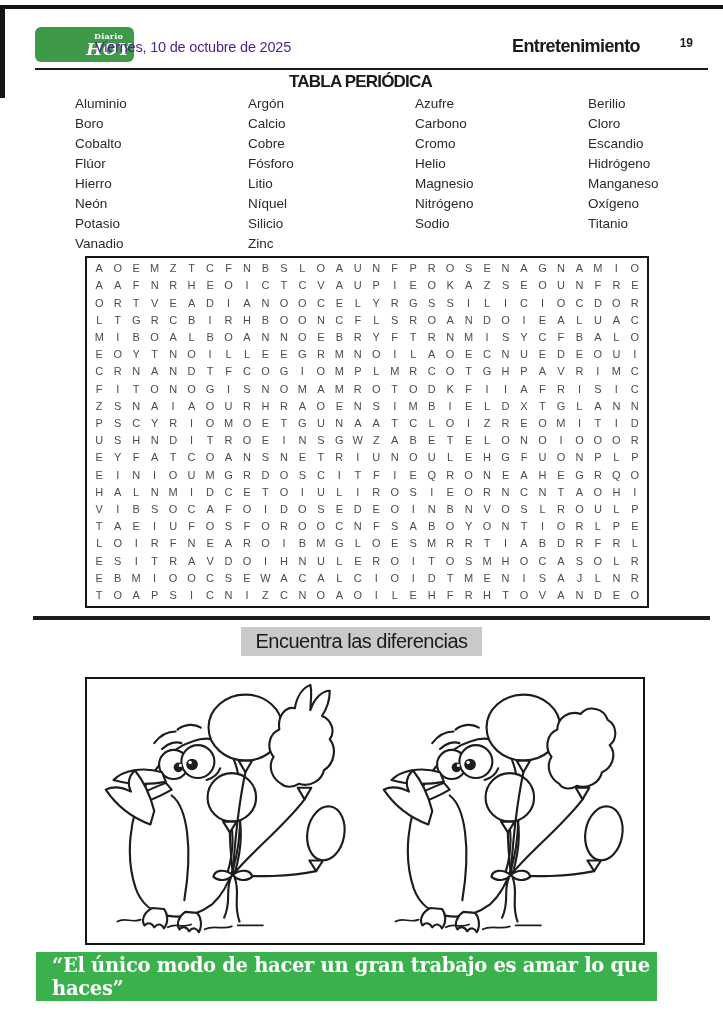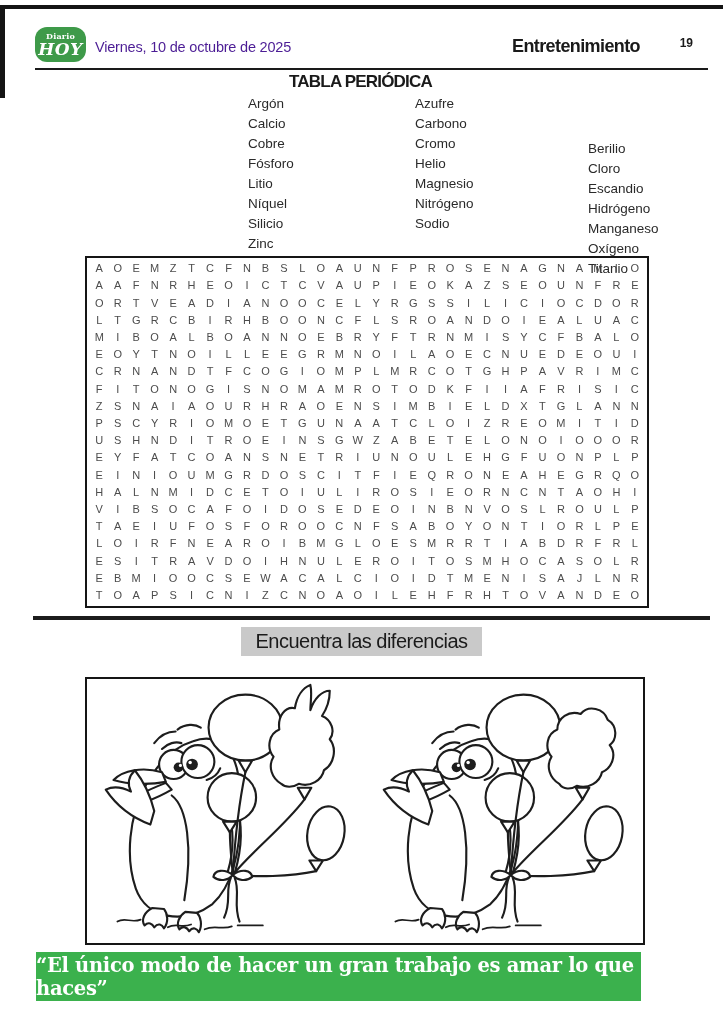--- a/index.html
+++ b/index.html
@@ -2,71 +2,81 @@
 <html><head>
 <meta charset="utf-8">
 <style>
   html,body{margin:0;padding:0;background:#fff;}
   .page{position:relative;width:723px;height:1024px;background:#fff;overflow:hidden;
         font-family:"Liberation Sans",sans-serif;color:#1a1a1a;}
   
   .top-bar{position:absolute;left:0;top:5px;width:723px;height:4px;background:#141414;}
   .left-bar{position:absolute;left:0;top:5px;width:5px;height:93px;background:#141414;}
   
-  .logo{position:absolute;left:35px;top:27px;width:51px;height:35px;border-radius:12px;
+  .logo{position:absolute;left:35px;top:27px;width:51px;height:35px;border-radius:6px;
         display:flex;flex-direction:column;align-items:center;justify-content:center;
-        font-family:"DejaVu Serif",serif;color:#fff;}
+        font-family:"DejaVu Serif",serif;color:#fff;padding-left:48px;}
   .logo-top{font-size:8px;font-weight:bold;line-height:8px;letter-spacing:.2px;}
   .logo-main{font-size:17px;font-weight:bold;line-height:18px;letter-spacing:.5px;font-style:italic;}
   .date{position:absolute;left:95px;top:39px;font-size:14.5px;letter-spacing:-0.2px;color:#4c1d95;}
   .section{position:absolute;right:83px;top:36px;font-size:18px;font-weight:bold;letter-spacing:-0.6px;}
   .pagenum{position:absolute;right:30px;top:36px;font-size:12px;font-weight:bold;}
   .header-rule{position:absolute;left:35px;top:68px;width:673px;height:2px;background:#1a1a1a;}
   .ws-title{position:absolute;left:0;top:72px;width:721px;text-align:center;
             font-size:17px;font-weight:bold;letter-spacing:-0.8px;}
   
   .word-col{position:absolute;top:94px;font-size:13.5px;line-height:20px;color:#2a2a2a;}
-  .word-col.c0{left:75px;} .word-col.c1{left:248px;} .word-col.c2{left:415px;} .word-col.c3{left:588px;margin-top:45px;}
+  .word-col.c0{left:75px;} .word-col.c1{left:248px;} .word-col.c2{left:415px;} .word-col.c3{left:588px;}
   
   .ws-box{position:absolute;left:85px;top:256px;width:554px;height:344px;border:2px solid #151515;
           display:flex;flex-direction:column;justify-content:space-around;padding:2px 3px;}
   .ws-row{display:flex;flex:1 1 0;align-items:center;}
   .ws-cell{flex:1 1 0;text-align:center;font-size:11px;color:#4c4c4c;line-height:1;}
   
   .divider{position:absolute;left:33px;top:616px;width:677px;height:4px;background:#1c1c1c;}
   .diff-title-wrap{position:absolute;left:0;top:627px;width:723px;text-align:center;}
   .diff-title{display:inline-block;padding:3px 14px;font-size:20px;font-weight:normal;letter-spacing:-0.5px;}
   
   .penguins-box{position:absolute;left:85px;top:677px;width:556px;height:264px;border:2px solid #151515;
                 display:flex;align-items:stretch;background:#fff;}
   .penguin-half{flex:1 1 0;display:flex;align-items:center;justify-content:center;}
   .penguin-half svg{width:272px;height:256px;}
   
   .quote-bar{position:absolute;left:36px;top:952px;width:605px;height:49px;
-             display:flex;align-items:center;justify-content:center;}
+             display:flex;align-items:center;justify-content:center;padding-left:16px;}
   .quote-text{font-family:"DejaVu Serif",serif;font-weight:bold;font-size:19.5px;color:#fff;letter-spacing:-0.3px;}
 </style>
 </head>
 <body>
 
 <div class="page">
 
   <div class="top-bar"></div>
   <div class="left-bar"></div>
 
   <div class="logo" style="background-color: rgb(62, 154, 73);">
     <div class="logo-top">Diario</div>
     <div class="logo-main">HOY</div>
   </div>
   <div class="date">Viernes, 10 de octubre de 2025</div>
   <div class="section">Entretenimiento</div>
   <div class="pagenum">19</div>
   <div class="header-rule"></div>
 
   <div class="ws-title">TABLA PERIÓDICA</div>
+  <div class="word-col c0">
+      <div class="word-item">Aluminio</div>
+      <div class="word-item">Boro</div>
+      <div class="word-item">Cobalto</div>
+      <div class="word-item">Flúor</div>
+      <div class="word-item">Hierro</div>
+      <div class="word-item">Neón</div>
+      <div class="word-item">Potasio</div>
+      <div class="word-item">Vanadio</div>
+    </div>
   <div class="word-col c1">
       <div class="word-item">Argón</div>
       <div class="word-item">Calcio</div>
       <div class="word-item">Cobre</div>
       <div class="word-item">Fósforo</div>
       <div class="word-item">Litio</div>
       <div class="word-item">Níquel</div>
       <div class="word-item">Silicio</div>
       <div class="word-item">Zinc</div>
     </div>

